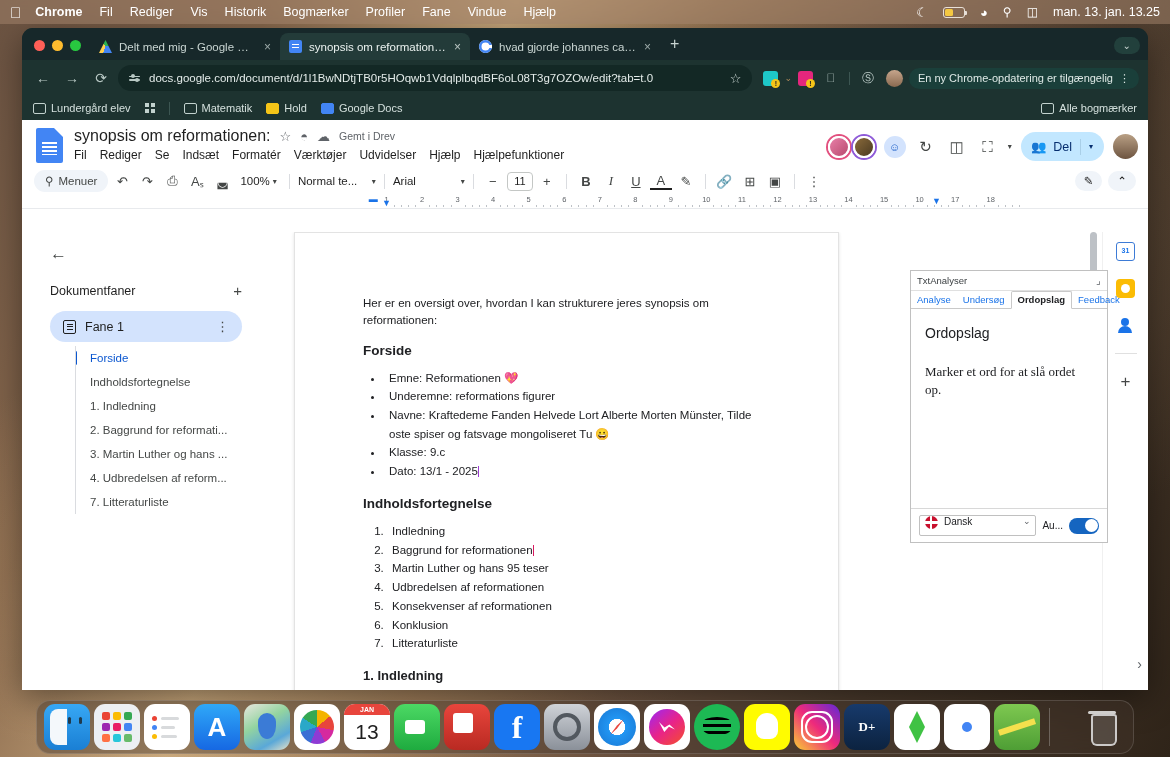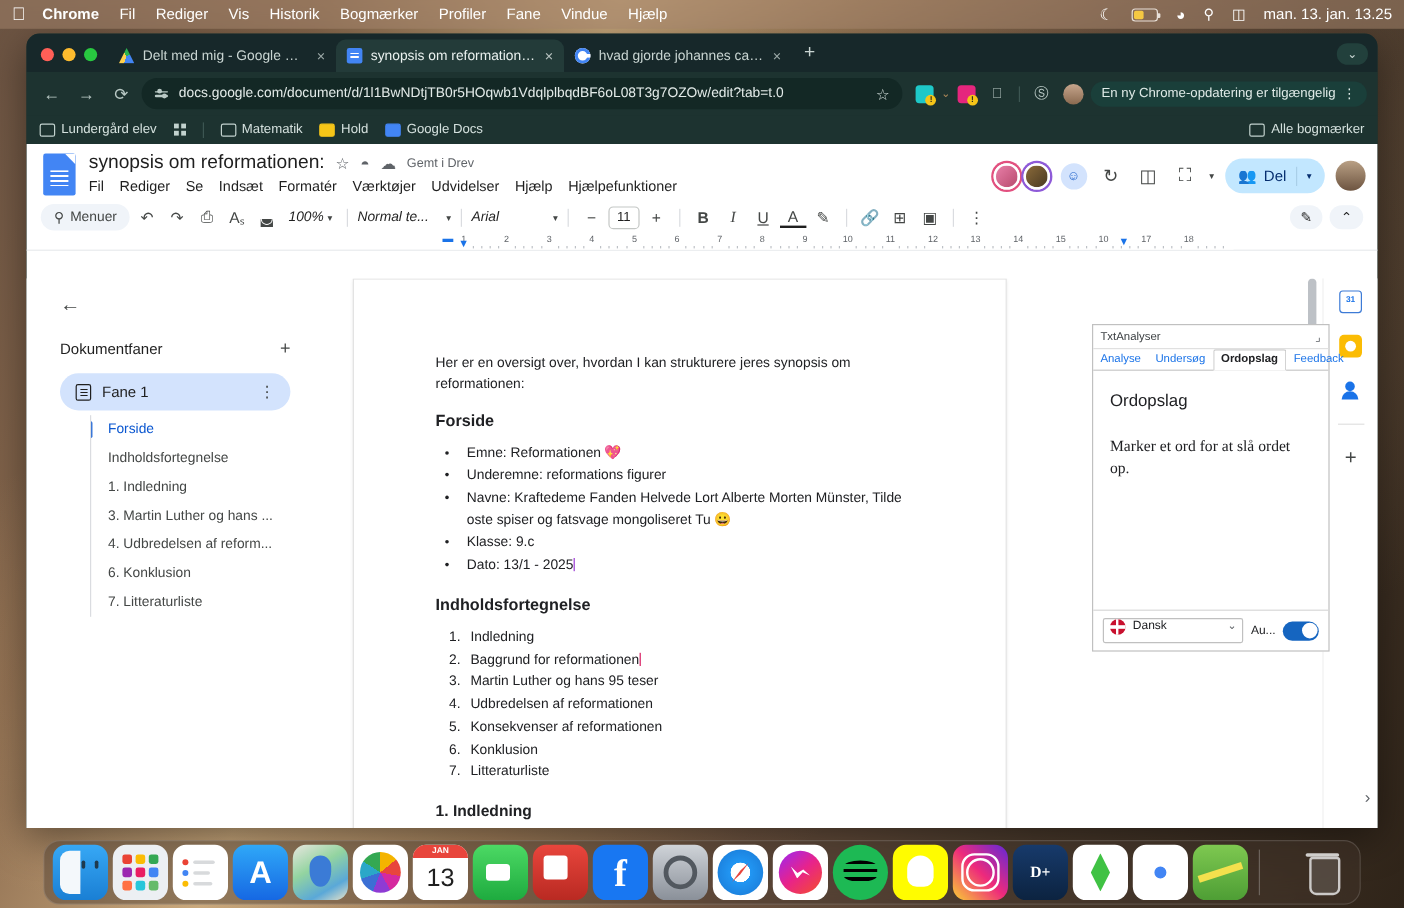--- a/index.html
+++ b/index.html
@@ -196,21 +196,21 @@
     height: 26px; display: flex; align-items: center; gap: 3px;
     padding: 0 12px; font-size: 11.5px; color: #1f1f1f;
   }
   #menu-pill {
     background: #f0f4f9; border-radius: 13px; height: 22px; display: flex; align-items: center;
     gap: 5px; padding: 0 11px; color: #444746; font-size: 11.5px;
   }
   .tb-ic { width: 22px; height: 22px; display: flex; align-items: center; justify-content: center; color: #444746; font-size: 13px; }
   .tb-div { width: 1px; height: 15px; background: #dadce0; margin: 0 5px; }
   .tb-box { display: flex; align-items: center; gap: 3px; }
-  .tb-text { font-size: 11.5px; color: #1f1f1f; white-space: nowrap; font-style: italic; }
+  .tb-text { font-size: 11.5px; color: #1f1f1f; white-space: nowrap; }
   .tb-caret { font-size: 8px; color: #444746; }
   #font-size-box {
     border: 1px solid #c4c7c5; border-radius: 4px; width: 26px; height: 19px;
     display: flex; align-items: center; justify-content: center; font-size: 11px;
   }
   #toolbar-right { margin-left: auto; display: flex; align-items: center; gap: 6px; }
   .tb-pill { background: #f0f4f9; border-radius: 12px; padding: 3px 9px; display: flex; align-items: center; gap: 5px; }
 
   
   #ruler {
@@ -808,23 +808,23 @@
         </div>
         <div id="fane-row">
           <span id="fane-ic"></span>
           <span id="fane-label">Fane 1</span>
           <span id="fane-more">⋮</span>
         </div>
         <div id="headings">
           <div class="heading-item sel">Forside</div>
           <div class="heading-item">Indholdsfortegnelse</div>
           <div class="heading-item">1. Indledning</div>
+          <div class="heading-item">2. Baggrund for reformati...</div>
           <div class="heading-item">3. Martin Luther og hans ...</div>
           <div class="heading-item">4. Udbredelsen af reform...</div>
-          <div class="heading-item">6. Konklusion</div>
           <div class="heading-item">7. Litteraturliste</div>
         </div>
       </div>
 
       <div id="canvas-area">
         <div id="page">
           <p class="doc-p">Her er en oversigt over, hvordan I kan strukturere jeres synopsis om reformationen:</p>
 
           <h2 class="doc-h">Forside</h2>
           <ul class="doc-ul">

